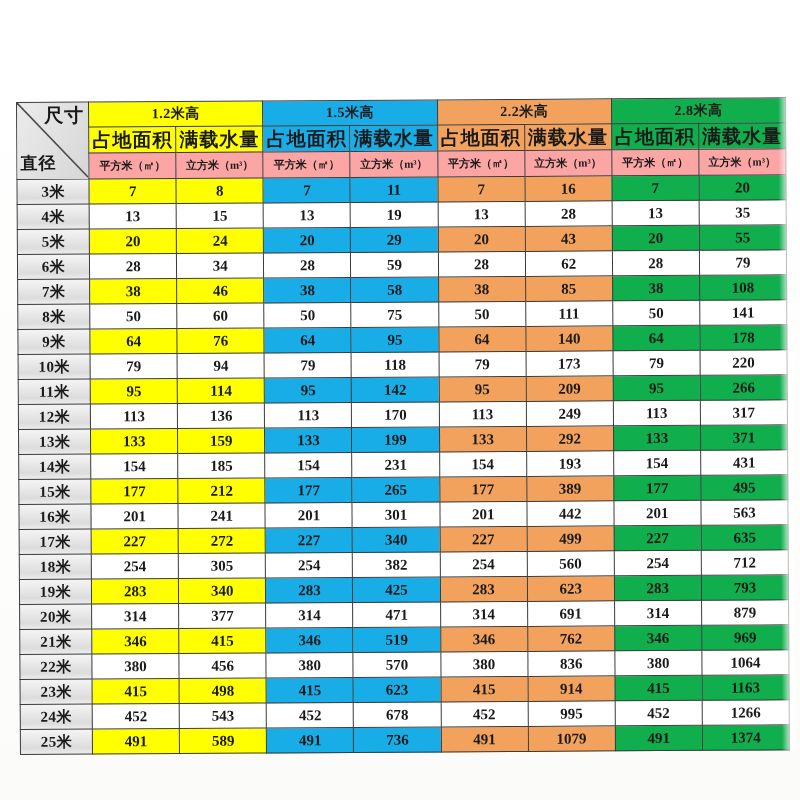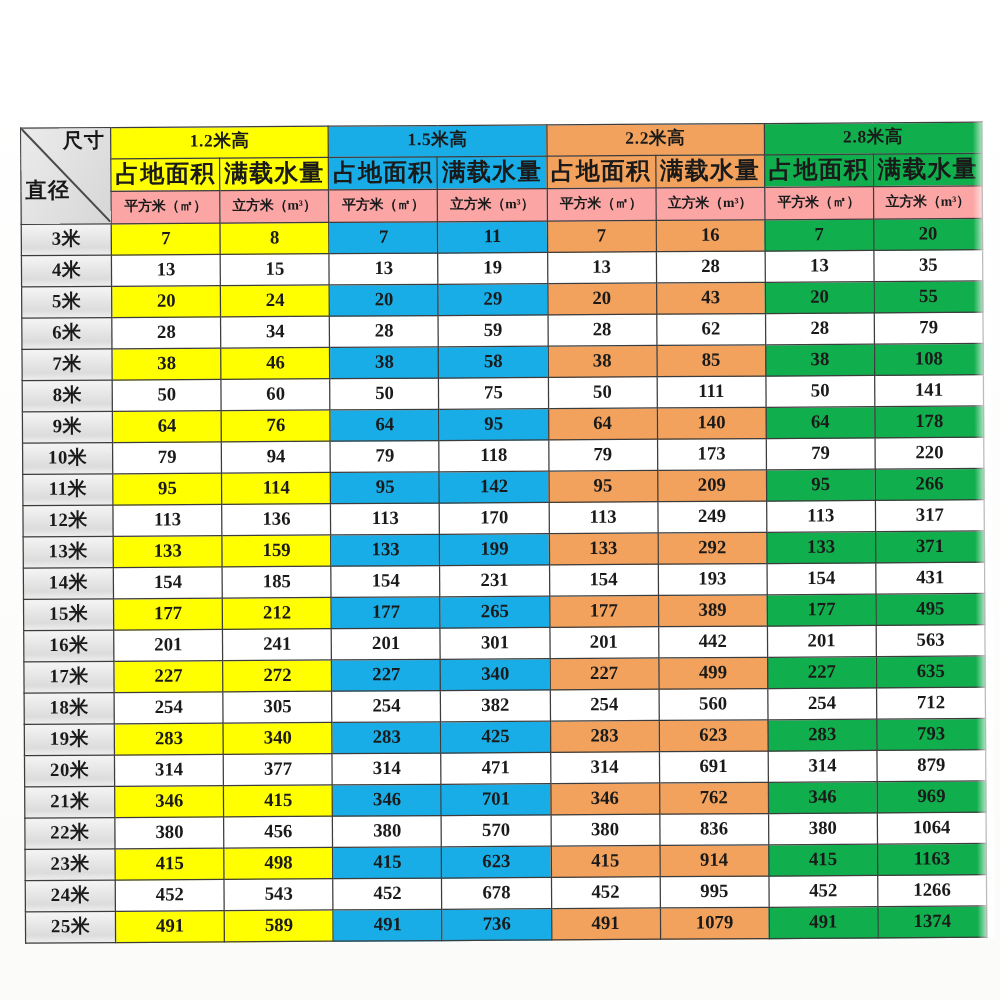--- a/index.html
+++ b/index.html
@@ -50,28 +50,28 @@
     position:relative;
     padding:0;
   }
   td.corner .diag{
     position:absolute;inset:0;
     pointer-events:none;
   }
   td.corner .lbl-top{
     position:absolute;
     right:4px;top:3px;
-    font-size:16px;
+    font-size:19px;
     font-weight:bold;
     letter-spacing:1px;
     color:#171717;
   }
   td.corner .lbl-bottom{
     position:absolute;
-    left:3px;bottom:18px;
+    left:3px;bottom:7px;
     font-size:17px;
     font-weight:bold;
     letter-spacing:1px;
     color:#171717;
   }
   
   td.hgroup{
     height:23px;
     font-size:14px;
     letter-spacing:0.5px;
@@ -366,21 +366,21 @@
           <td class="cell plain">314</td>
           <td class="cell plain">691</td>
           <td class="cell plain">314</td>
           <td class="cell plain">879</td>
         </tr>
         <tr>
           <td class="rowlabel">21米</td>
           <td class="cell bg-yellow">346</td>
           <td class="cell bg-yellow">415</td>
           <td class="cell bg-blue">346</td>
-          <td class="cell bg-blue">701</td>
+          <td class="cell bg-blue">519</td>
           <td class="cell bg-orange">346</td>
           <td class="cell bg-orange">762</td>
           <td class="cell bg-green">346</td>
           <td class="cell bg-green">969</td>
         </tr>
         <tr>
           <td class="rowlabel">22米</td>
           <td class="cell plain">380</td>
           <td class="cell plain">456</td>
           <td class="cell plain">380</td>

